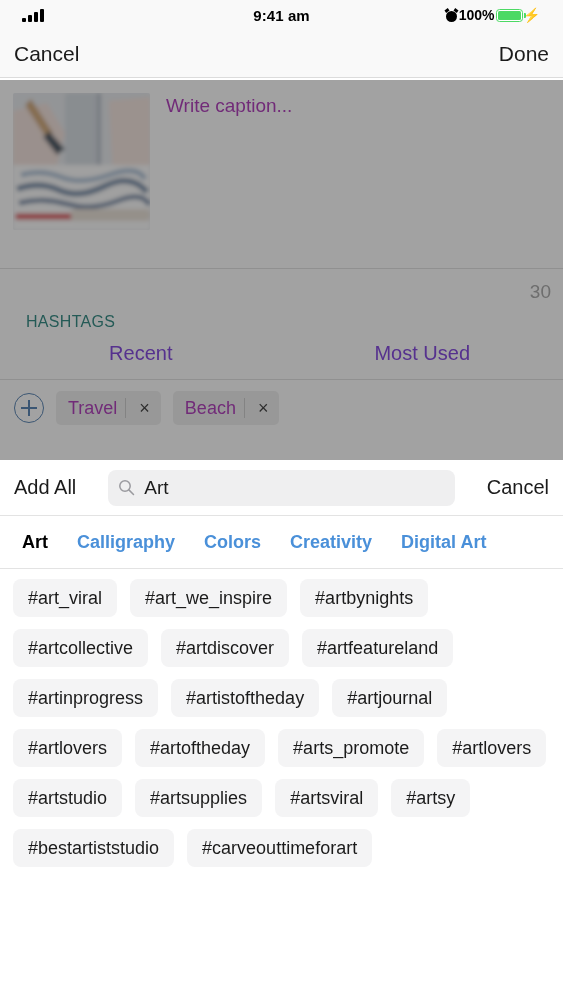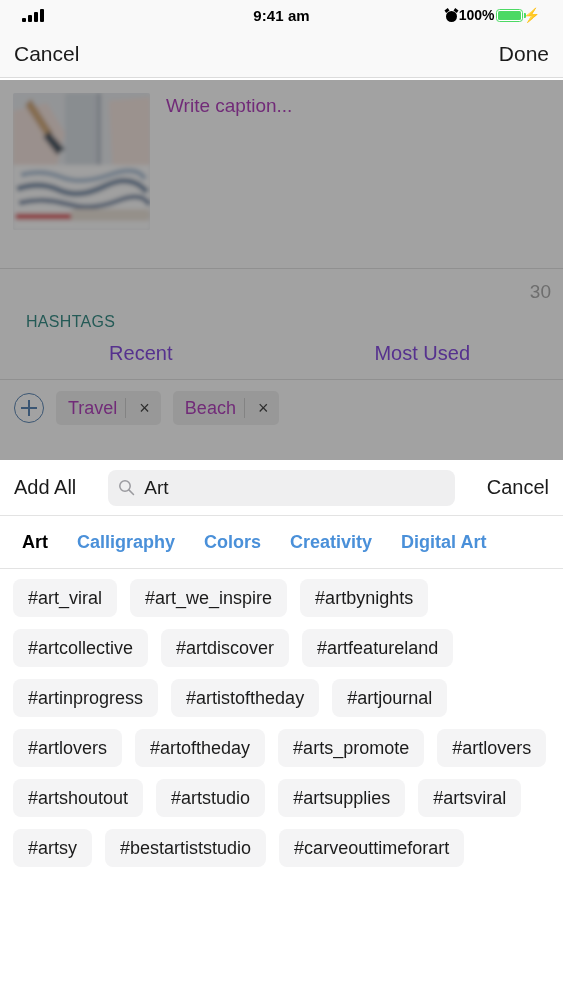--- a/index.html
+++ b/index.html
@@ -283,21 +283,20 @@
         <div class="tag-chip">#artcollective</div>
         <div class="tag-chip">#artdiscover</div>
         <div class="tag-chip">#artfeatureland</div>
         <div class="tag-chip">#artinprogress</div>
         <div class="tag-chip">#artistoftheday</div>
         <div class="tag-chip">#artjournal</div>
         <div class="tag-chip">#artlovers</div>
         <div class="tag-chip">#artoftheday</div>
         <div class="tag-chip">#arts_promote</div>
         <div class="tag-chip">#artlovers</div>
-        <div class="tag-chip">#artshoutout</div>
         <div class="tag-chip">#artstudio</div>
         <div class="tag-chip">#artsupplies</div>
         <div class="tag-chip">#artsviral</div>
         <div class="tag-chip">#artsy</div>
         <div class="tag-chip">#bestartiststudio</div>
         <div class="tag-chip">#carveouttimeforart</div>
       </div>
 
   </div>
 </div>

